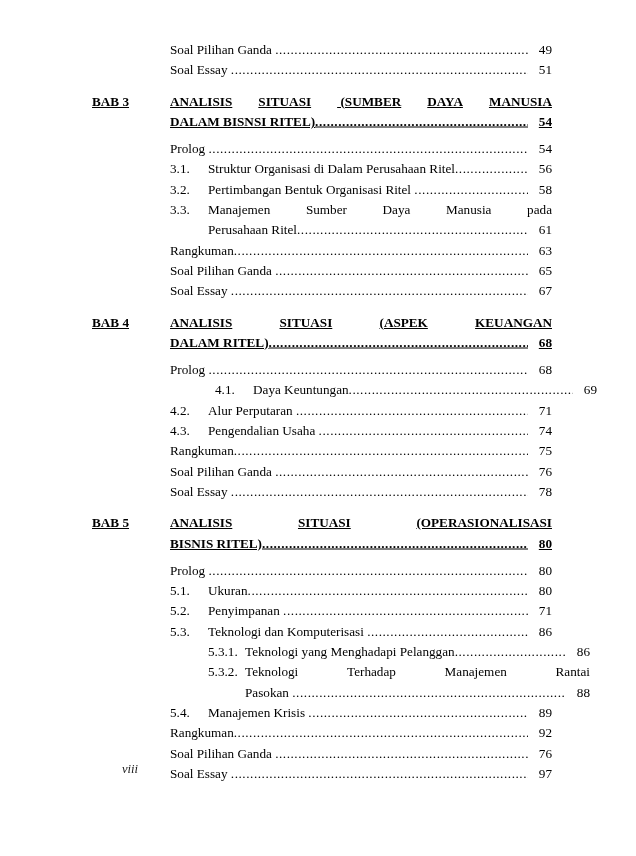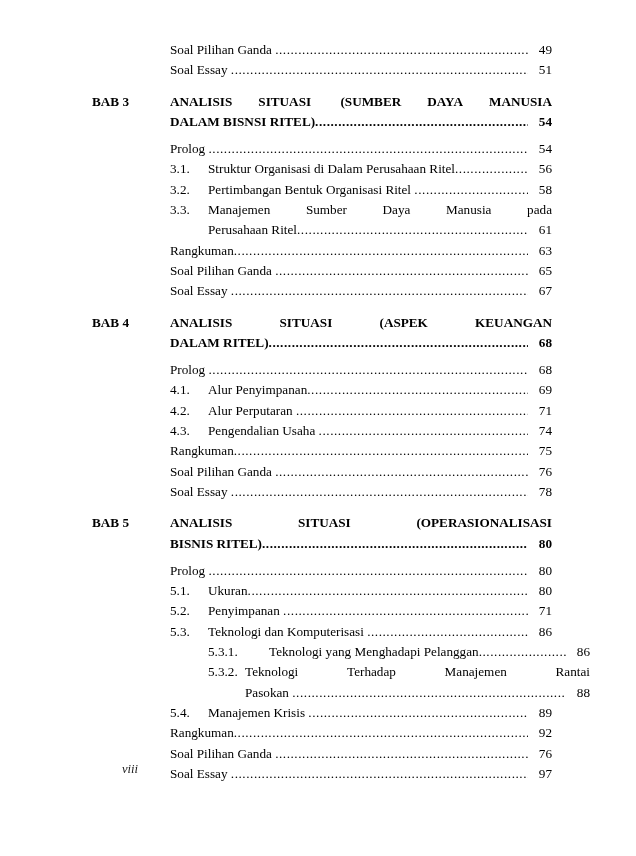--- a/index.html
+++ b/index.html
@@ -103,20 +103,21 @@
     white-space: normal;
   }
   .line.spread .txt > span {
     white-space: pre;
   }
 
   
   .chapter .body,
   .chapter .babcol {
     font-weight: bold;
+    text-decoration: underline;
   }
   .chapter .line .pg {
     font-weight: bold;
   }
 
   
   .gap-chapter { height: 11px; }
   .gap-after-head { height: 7px; }
 
   
@@ -307,25 +308,25 @@
           <div class="line">
             <span class="txt">Prolog </span>
             <span class="leader"></span>
             <span class="pg">68</span>
           </div>
         </div>
       </div>
       <div class="row">
         <div class="babcol blank"></div>
         <div class="body">
-          <div class="line" style="display: flex; align-items: baseline;">
+          <div class="line" style="display: flex; align-items: baseline; margin-left: 45px;">
             <span class="numcol">4.1.</span>
             <div class="body">
               <div class="line">
-                <span class="txt">Alur Penyimpanan</span>
+                <span class="txt">Daya Keuntungan</span>
                 <span class="leader"></span>
                 <span class="pg">69</span>
               </div>
             </div>
           </div>
         </div>
       </div>
       <div class="row">
         <div class="babcol blank"></div>
         <div class="body">
@@ -461,21 +462,21 @@
                 <span class="leader"></span>
                 <span class="pg">86</span>
               </div>
             </div>
           </div>
         </div>
       </div>
       <div class="row">
         <div class="babcol blank"></div>
         <div class="body">
-          <div class="line" style="display: flex; align-items: flex-start; padding-left: 38px; gap: 24px;">
+          <div class="line" style="display: flex; align-items: flex-start; padding-left: 38px;">
             <span class="numcol" style="flex-basis: 37px;">5.3.1.</span>
             <div class="body">
               <div class="line">
                 <span class="txt">Teknologi yang Menghadapi Pelanggan</span>
                 <span class="leader"></span>
                 <span class="pg">86</span>
               </div>
             </div>
           </div>
         </div>

